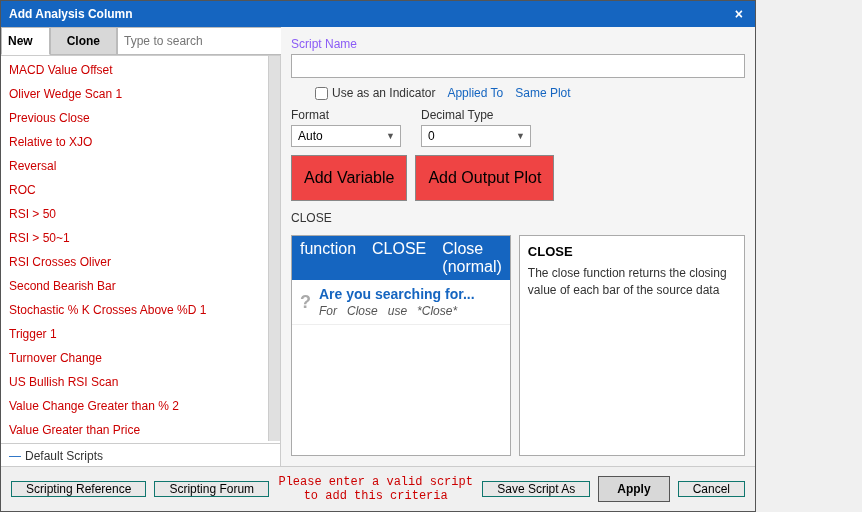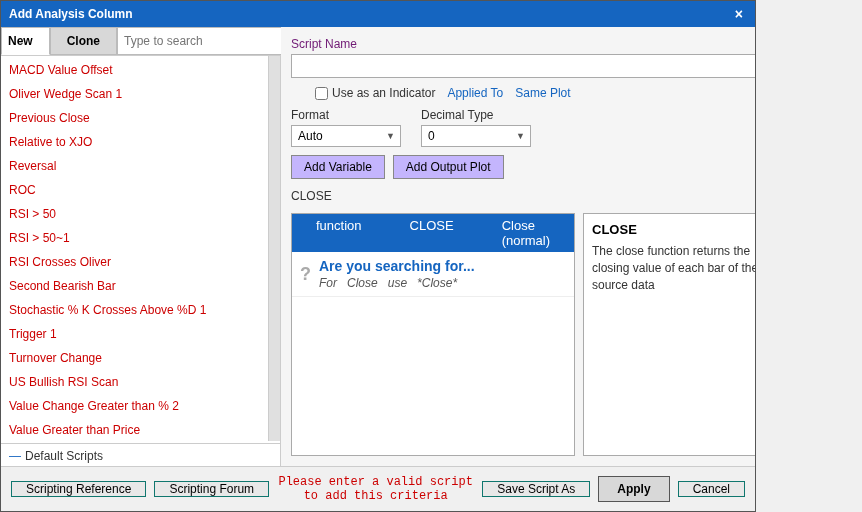--- a/index.html
+++ b/index.html
@@ -115,21 +115,21 @@
       flex: 1;
       display: flex;
       flex-direction: column;
       padding: 10px;
       background: #f5f5f5;
       gap: 8px;
     }
 
     .script-name-section label {
       font-size: 12px;
-      color: #701a75;
+      color: #8b5cf6;
       display: block;
       margin-bottom: 3px;
     }
 
     .script-name-input {
       width: 100%;
       border: 1px solid #aaa;
       padding: 4px 6px;
       font-size: 12px;
     }
@@ -199,25 +199,25 @@
       pointer-events: none;
       color: #555;
     }
 
     .btn-row {
       display: flex;
       gap: 8px;
     }
 
     .action-btn {
-      padding: 4px 12px;
+      padding: 13px 12px;
       border: 1px solid #888;
-      background: #c4b5fd;
-      cursor: pointer;
-      font-size: 12px;
+      background: #ef4444;
+      cursor: pointer;
+      font-size: 16px;
     }
 
     .close-label {
       font-size: 12px;
       color: #333;
       padding: 2px 0;
     }
 
     .autocomplete-area {
       border: 1px solid #aaa;
@@ -226,23 +226,23 @@
       flex-direction: column;
       flex: 1;
     }
 
     .autocomplete-header {
       display: flex;
       background: #1565c0;
     }
 
     .autocomplete-col {
-      padding: 4px 24px;
+      padding: 4px 8px;
       color: white;
-      font-size: 13px;
+      font-size: 16px;
     }
 
     .autocomplete-col.selected {
       background: #1565c0;
     }
 
     .autocomplete-suggestion {
       display: flex;
       align-items: center;
       padding: 6px 8px;

